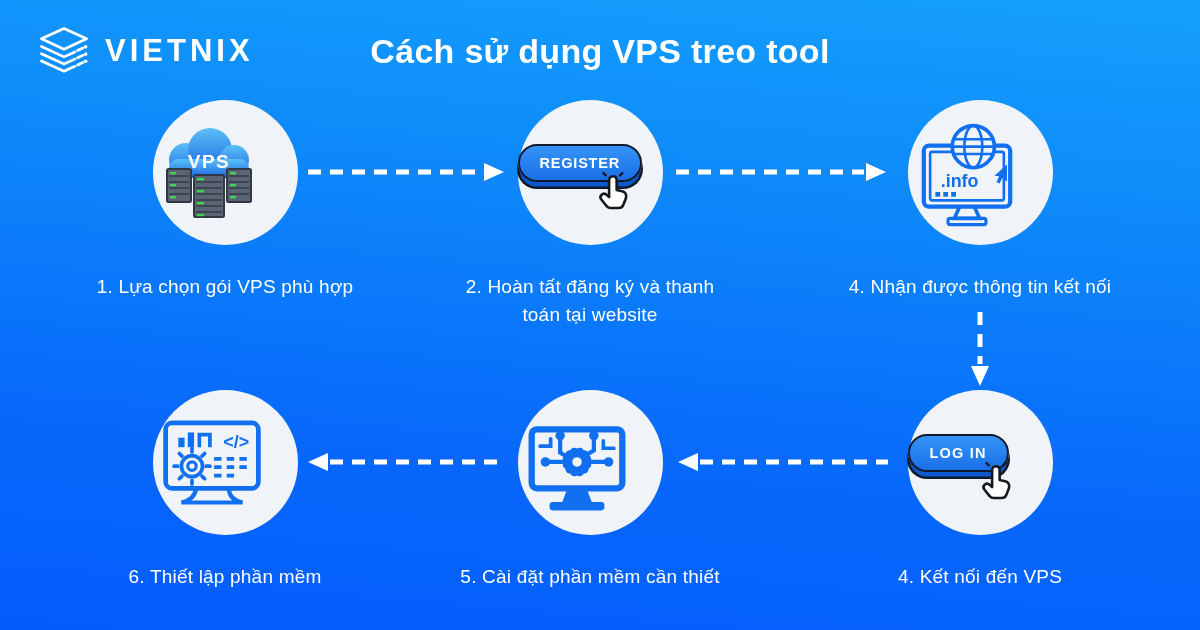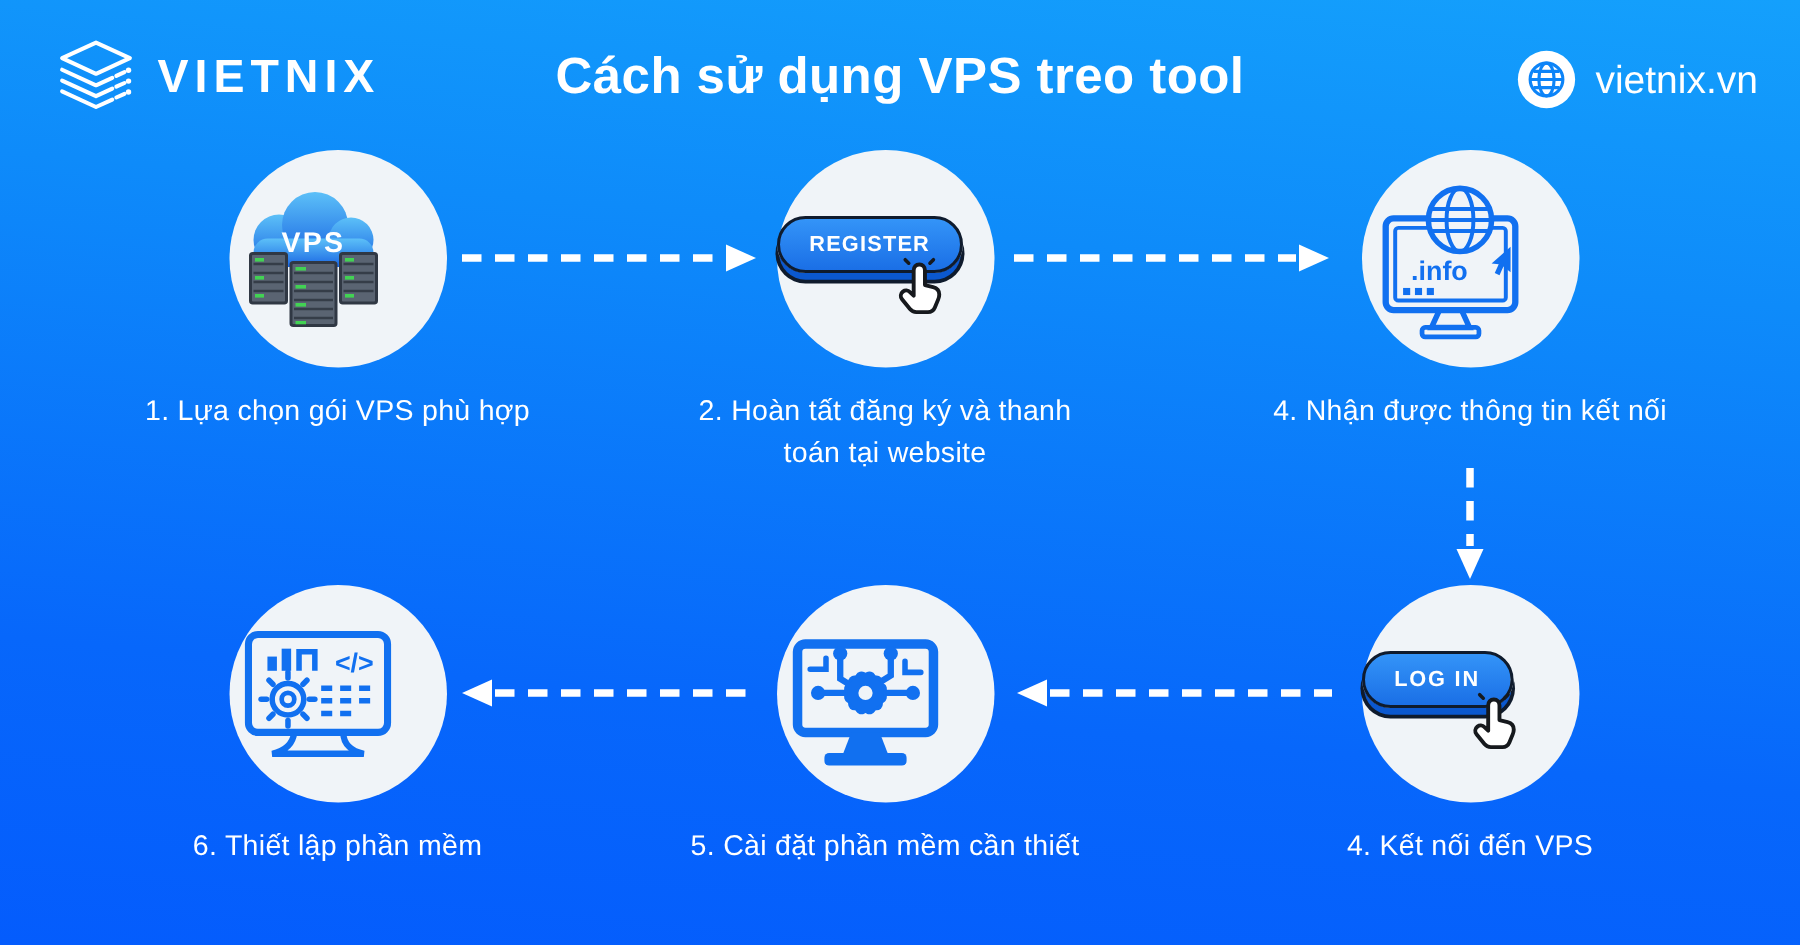--- a/index.html
+++ b/index.html
@@ -13,21 +13,21 @@
   .logo{position:absolute;left:36px;top:24px;display:flex;align-items:center;gap:13px;}
   .brand{font-size:31px;font-weight:bold;letter-spacing:4px;color:#fff;}
   .title{position:absolute;left:0;right:0;top:32px;text-align:center;font-size:34px;font-weight:bold;letter-spacing:.3px;}
   .site{position:absolute;right:28px;top:33px;display:flex;align-items:center;gap:13px;font-size:26px;font-weight:400;}
   
   .step{position:absolute;text-align:center;}
   .circle{
     width:145px;height:145px;border-radius:50%;background:#f0f4f8;
     margin:0 auto;position:relative;display:flex;align-items:center;justify-content:flex-start;
   }
-  .label{margin-top:16px;font-size:19px;line-height:1.45;color:#fff;letter-spacing:.2px;}
+  .label{margin-top:28px;font-size:19px;line-height:1.45;color:#fff;letter-spacing:.2px;}
   .label.two-line{max-width:278px;margin-left:auto;margin-right:auto;}
   
   .pill{
     position:relative;top:-10px;display:inline-block;
     background:linear-gradient(180deg,#3494f8 0%,#1a6fe6 100%);
     color:#fff;font-weight:bold;font-size:14.5px;letter-spacing:.8px;
     padding:9px 20px;border-radius:24px;border:2.5px solid #0f1b2d;
     box-shadow:0 6px 0 -1.5px #0b58cf, 0 6px 0 1px #0f1b2d;
   }
   .hand{position:absolute;left:55%;top:49%;}
@@ -53,33 +53,20 @@
         <circle cx="55" cy="24.4" r="2"></circle>
           <circle cx="55" cy="32.4" r="2"></circle>
           <circle cx="55" cy="40.4" r="2"></circle>
       </g>
     </svg>
     <div class="brand">VIETNIX</div>
   </div>
 
   <div class="title">Cách sử dụng VPS treo tool</div>
 
-  <div class="site">
-    <svg width="40" height="40" viewBox="0 0 44 44">
-      <circle cx="22" cy="22" r="21" fill="#ffffff"></circle>
-      <g fill="none" stroke="#0d84f8" stroke-width="2.3">
-        <circle cx="22" cy="22" r="12"></circle>
-        <ellipse cx="22" cy="22" rx="5.6" ry="12"></ellipse>
-        <path d="M10 22 H34"></path>
-          <path d="M12.6 16 H31.4"></path>
-          <path d="M12.6 28 H31.4"></path>
-      </g>
-    </svg>
-    <div>vietnix.vn</div>
-  </div>
 
   <div class="step" style="left:75px;top:100px;width:300px;">
     <div class="circle">
       <svg width="112" height="100" viewBox="0 0 112 100">
         <defs>
           <linearGradient id="cg" x1="0" y1="0" x2="0" y2="1">
             <stop offset="0" stop-color="#5cc0f8"></stop>
               <stop offset="1" stop-color="#1a66e3"></stop>
           </linearGradient>
         </defs>

